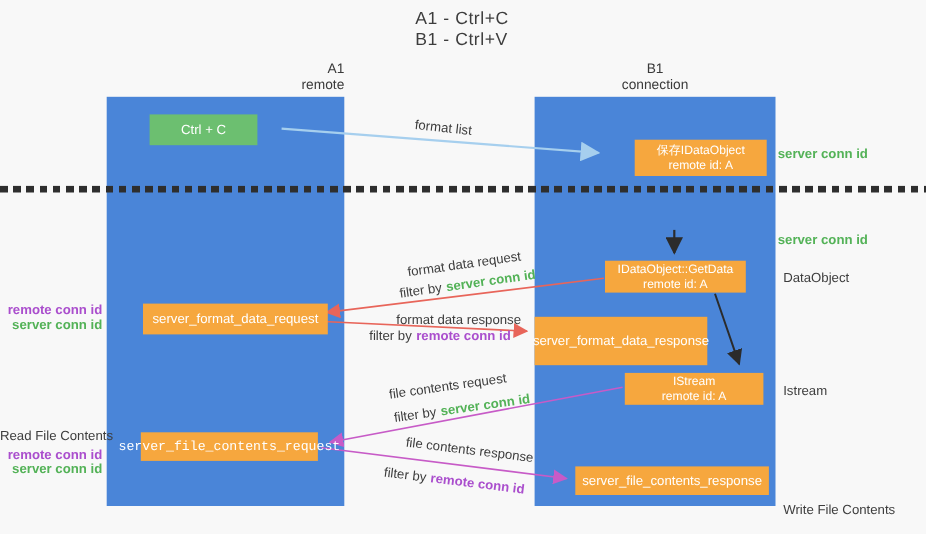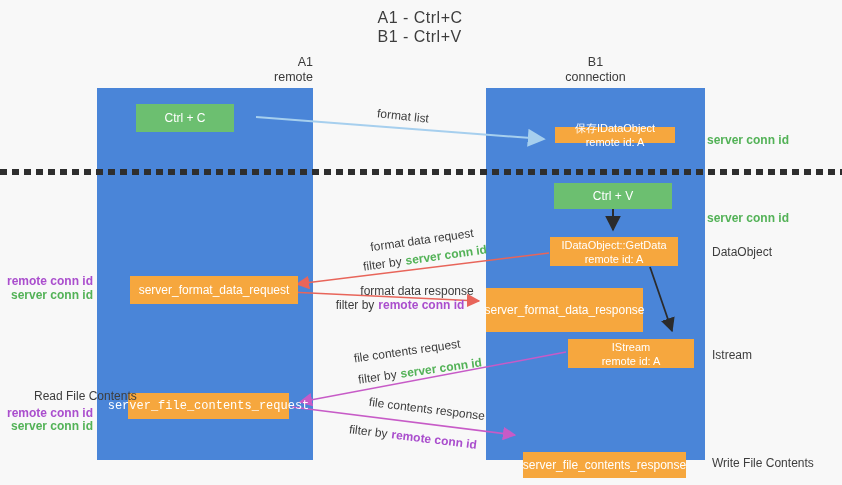--- a/index.html
+++ b/index.html
@@ -96,28 +96,25 @@
     <path d="M289,292 L479,301" stroke="#e8655a" stroke-width="1.5" fill="none" marker-end="url(#mRed)"></path>
     <path d="M650,267 L672,331" stroke="#2b2b2b" stroke-width="1.8" fill="none" marker-end="url(#mBlack)"></path>
     <path d="M566,352 L300,402" stroke="#c75bc7" stroke-width="1.5" fill="none" marker-end="url(#mMag)"></path>
     <path d="M292,407 L515,435" stroke="#c75bc7" stroke-width="1.5" fill="none" marker-end="url(#mMag)"></path>
   </svg>
 
   <div class="box green single" style="left:136px;top:104px;width:98px;height:28px;">
     <span>Ctrl + C</span>
   </div>
 
-  <div class="box orange" style="left:555px;top:127px;width:120px;height:16px;">
+  <div class="box orange" style="left:577px;top:127px;width:120px;height:33px;">
     <span class="l1">保存IDataObject</span>
     <span class="l2">remote id: A</span>
   </div>
 
-  <div class="box green single" style="left:554px;top:183px;width:118px;height:26px;">
-    <span>Ctrl + V</span>
-  </div>
 
   <div class="box orange" style="left:550px;top:237px;width:128px;height:29px;">
     <span class="l1">IDataObject::GetData</span>
     <span class="l2">remote id: A</span>
   </div>
 
   <div class="box orange single" style="left:130px;top:276px;width:168px;height:28px;">
     <span>server_format_data_request</span>
   </div>
 
@@ -127,21 +124,21 @@
 
   <div class="box orange" style="left:568px;top:339px;width:126px;height:29px;">
     <span class="l1">IStream</span>
     <span class="l2">remote id: A</span>
   </div>
 
   <div class="box orange single" style="left:128px;top:393px;width:161px;height:26px;font-family:Liberation Mono, monospace;">
     <span>server_file_contents_request</span>
   </div>
 
-  <div class="box orange single" style="left:523px;top:424px;width:163px;height:26px;margin-top:28px;">
+  <div class="box orange single" style="left:523px;top:424px;width:176px;height:26px;">
     <span>server_file_contents_response</span>
   </div>
 
   <div class="lbl center" style="left:403px;top:116px;transform:translate(-50%,-50%) rotate(6deg);">format list</div>
 
   <div class="lbl center" style="left:422px;top:240px;transform:translate(-50%,-50%) rotate(-8deg);">format data request</div>
   <div class="lbl center" style="left:425px;top:258px;transform:translate(-50%,-50%) rotate(-8deg);">
     <span class="dark">filter by</span><span class="g sp">server conn id</span>
   </div>
 
@@ -161,17 +158,17 @@
   </div>
 
   <div class="lbl rightcol g" style="left:707px;top:133px;">server conn id</div>
   <div class="lbl rightcol g" style="left:707px;top:211px;">server conn id</div>
   <div class="lbl rightcol" style="left:712px;top:245px;">DataObject</div>
   <div class="lbl rightcol" style="left:712px;top:348px;">Istream</div>
   <div class="lbl rightcol" style="left:712px;top:431px;margin-top:25px;">Write File Contents</div>
 
   <div class="lbl leftcol p" style="top:274px;">remote conn id</div>
   <div class="lbl leftcol g" style="top:288px;">server conn id</div>
-  <div class="lbl leftcol" style="top:389px;padding-left:34px;">Read File Contents</div>
+  <div class="lbl leftcol" style="top:389px;">Read File Contents</div>
   <div class="lbl leftcol p" style="top:406px;">remote conn id</div>
   <div class="lbl leftcol g" style="top:419px;">server conn id</div>
 
 </div>
 
 </body></html>

